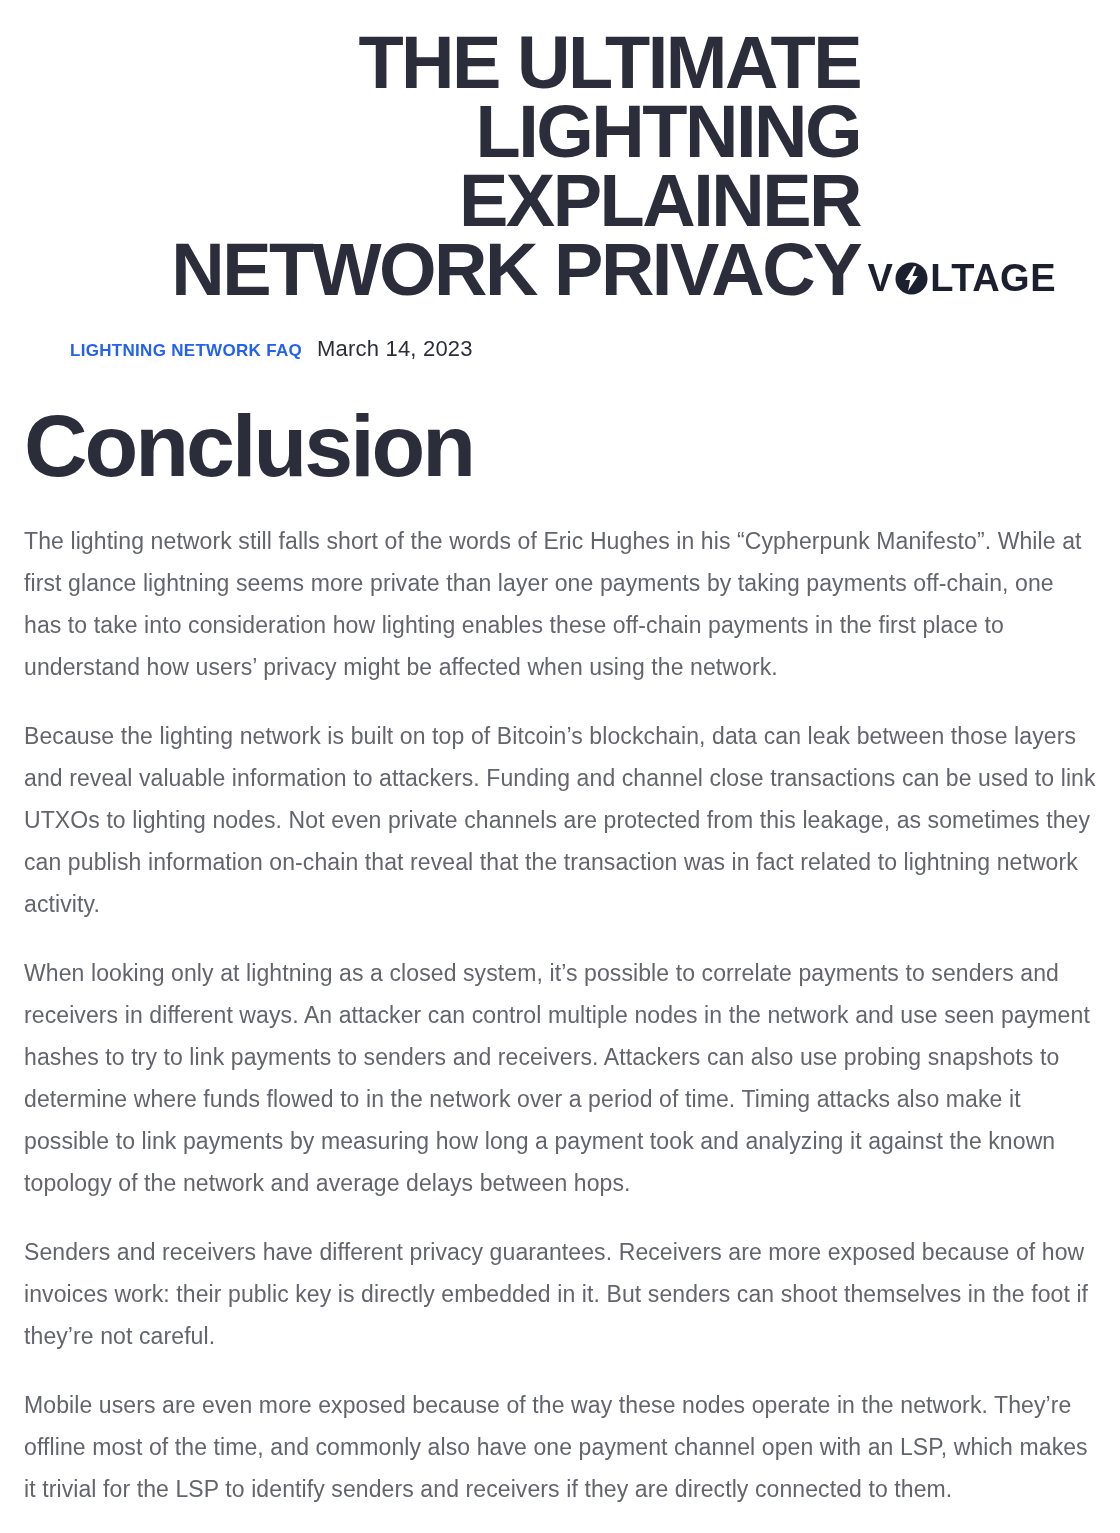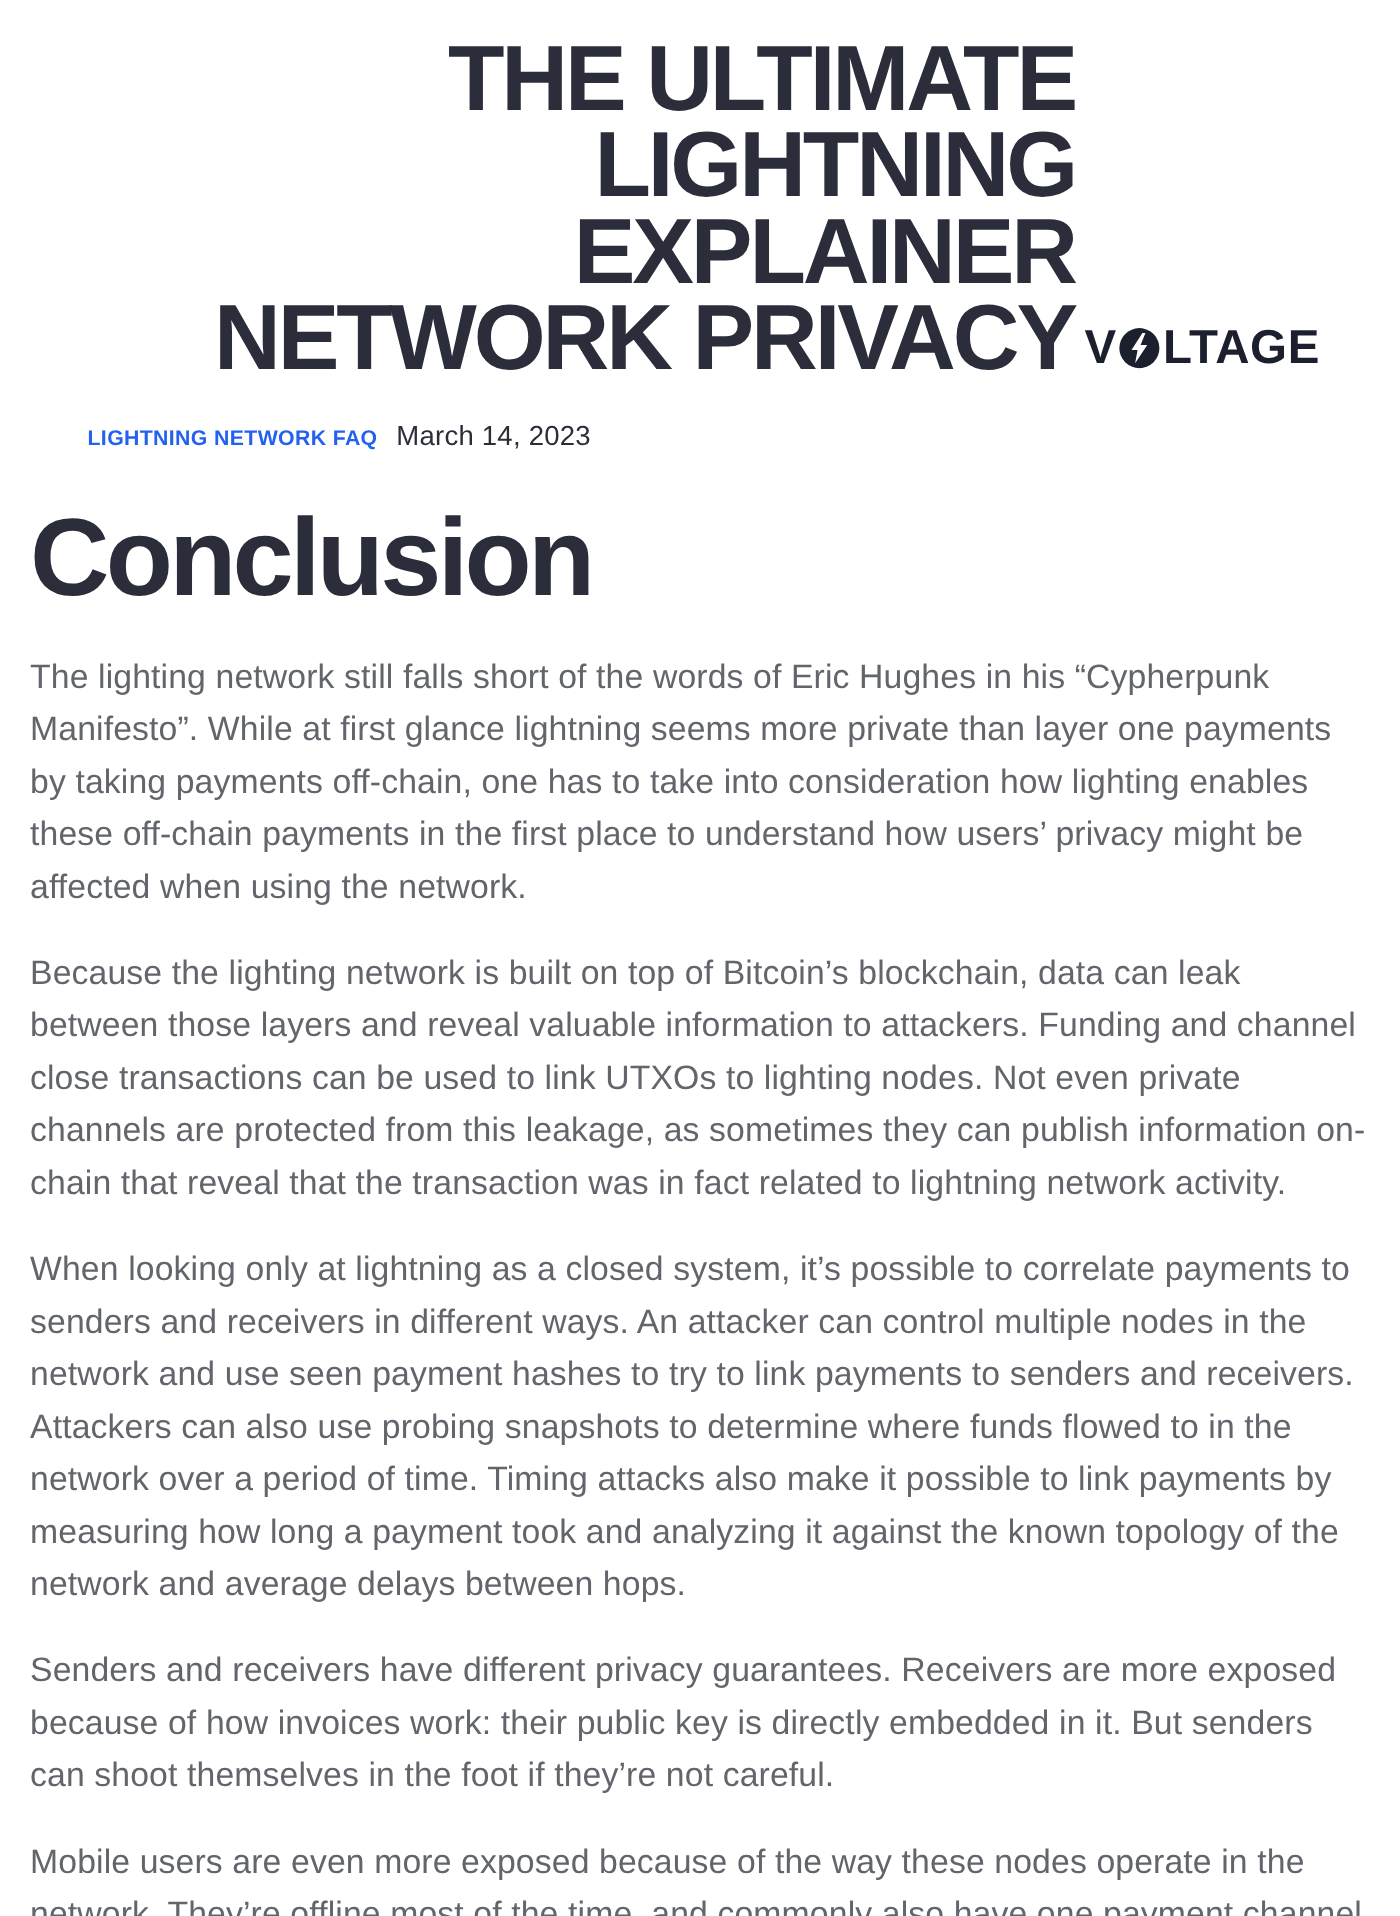--- a/index.html
+++ b/index.html
@@ -73,21 +73,21 @@
     margin: 0 0 30px 0;
     text-align: left;
     font-size: 88px;
     line-height: 1.0;
     font-weight: 700;
     letter-spacing: -3px;
     color: #2b2d3a;
   }
   .article-body p {
     margin: 0 0 27px 0;
-    font-size: 27px;
+    font-size: 23px;
     line-height: 42px;
     font-weight: 400;
     color: #63656c;
     letter-spacing: 0.1px;
   }
 </style>
 </head>
 <body>
 
 <div class="page">

